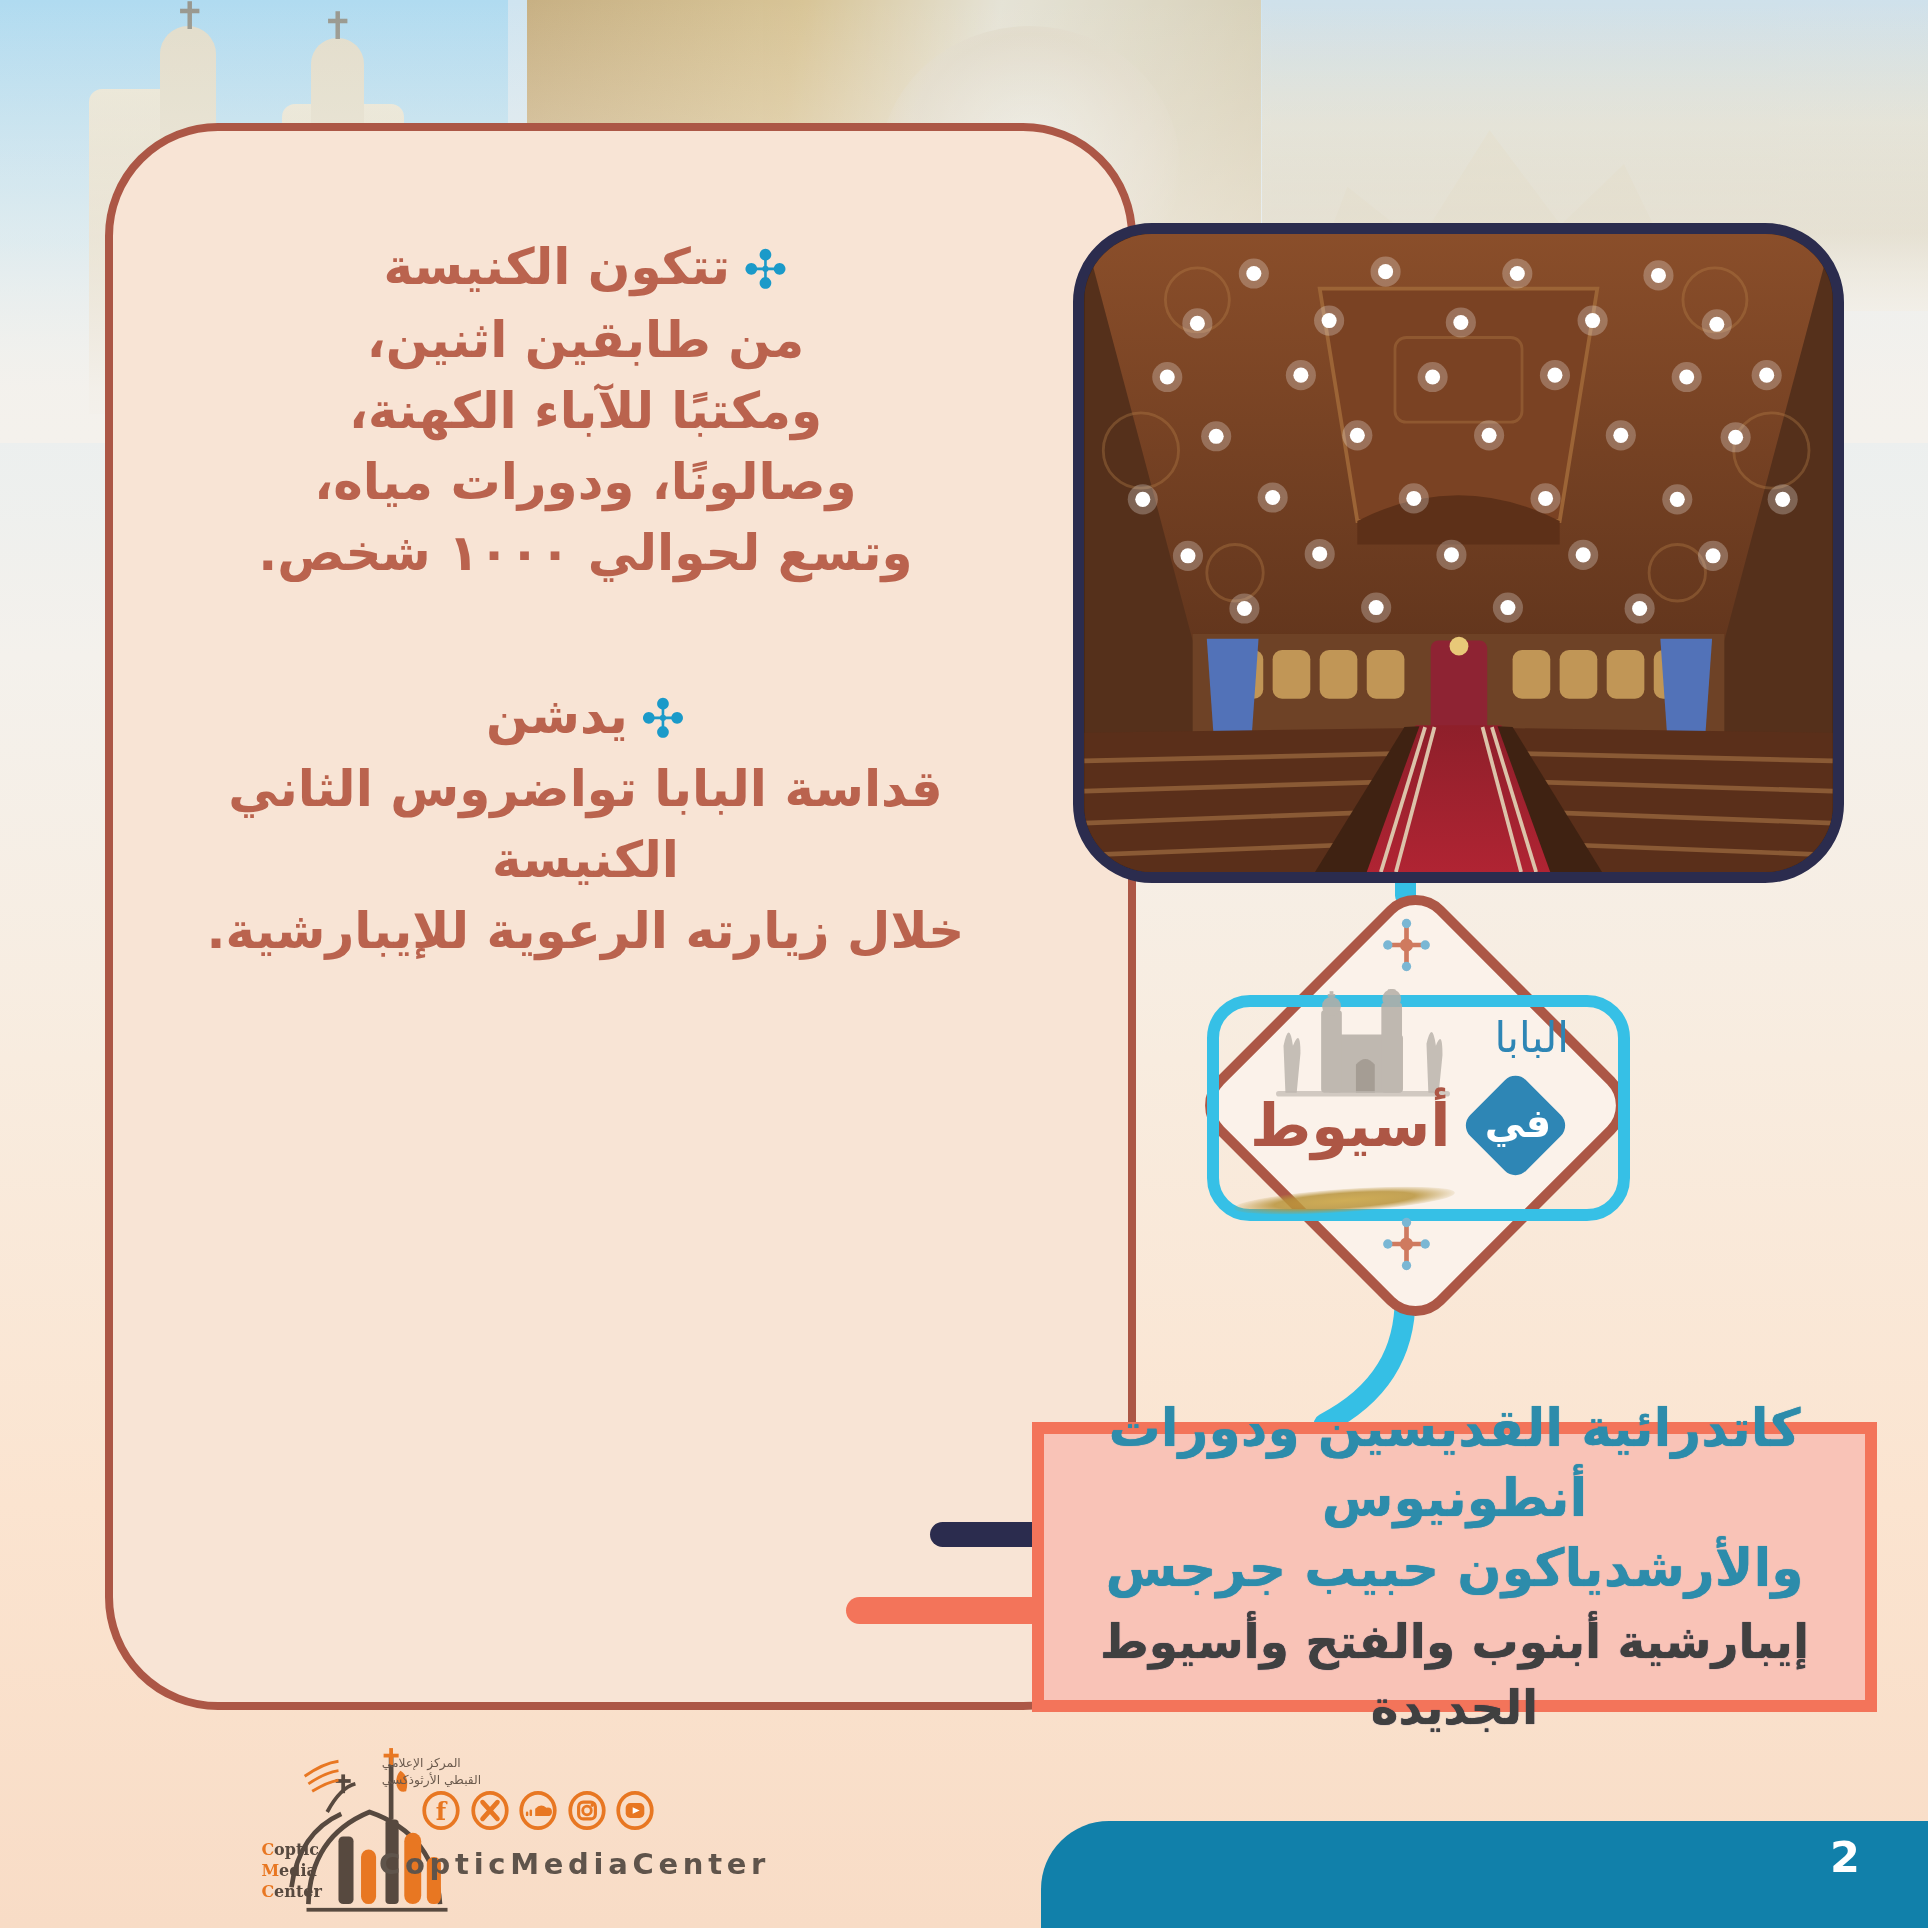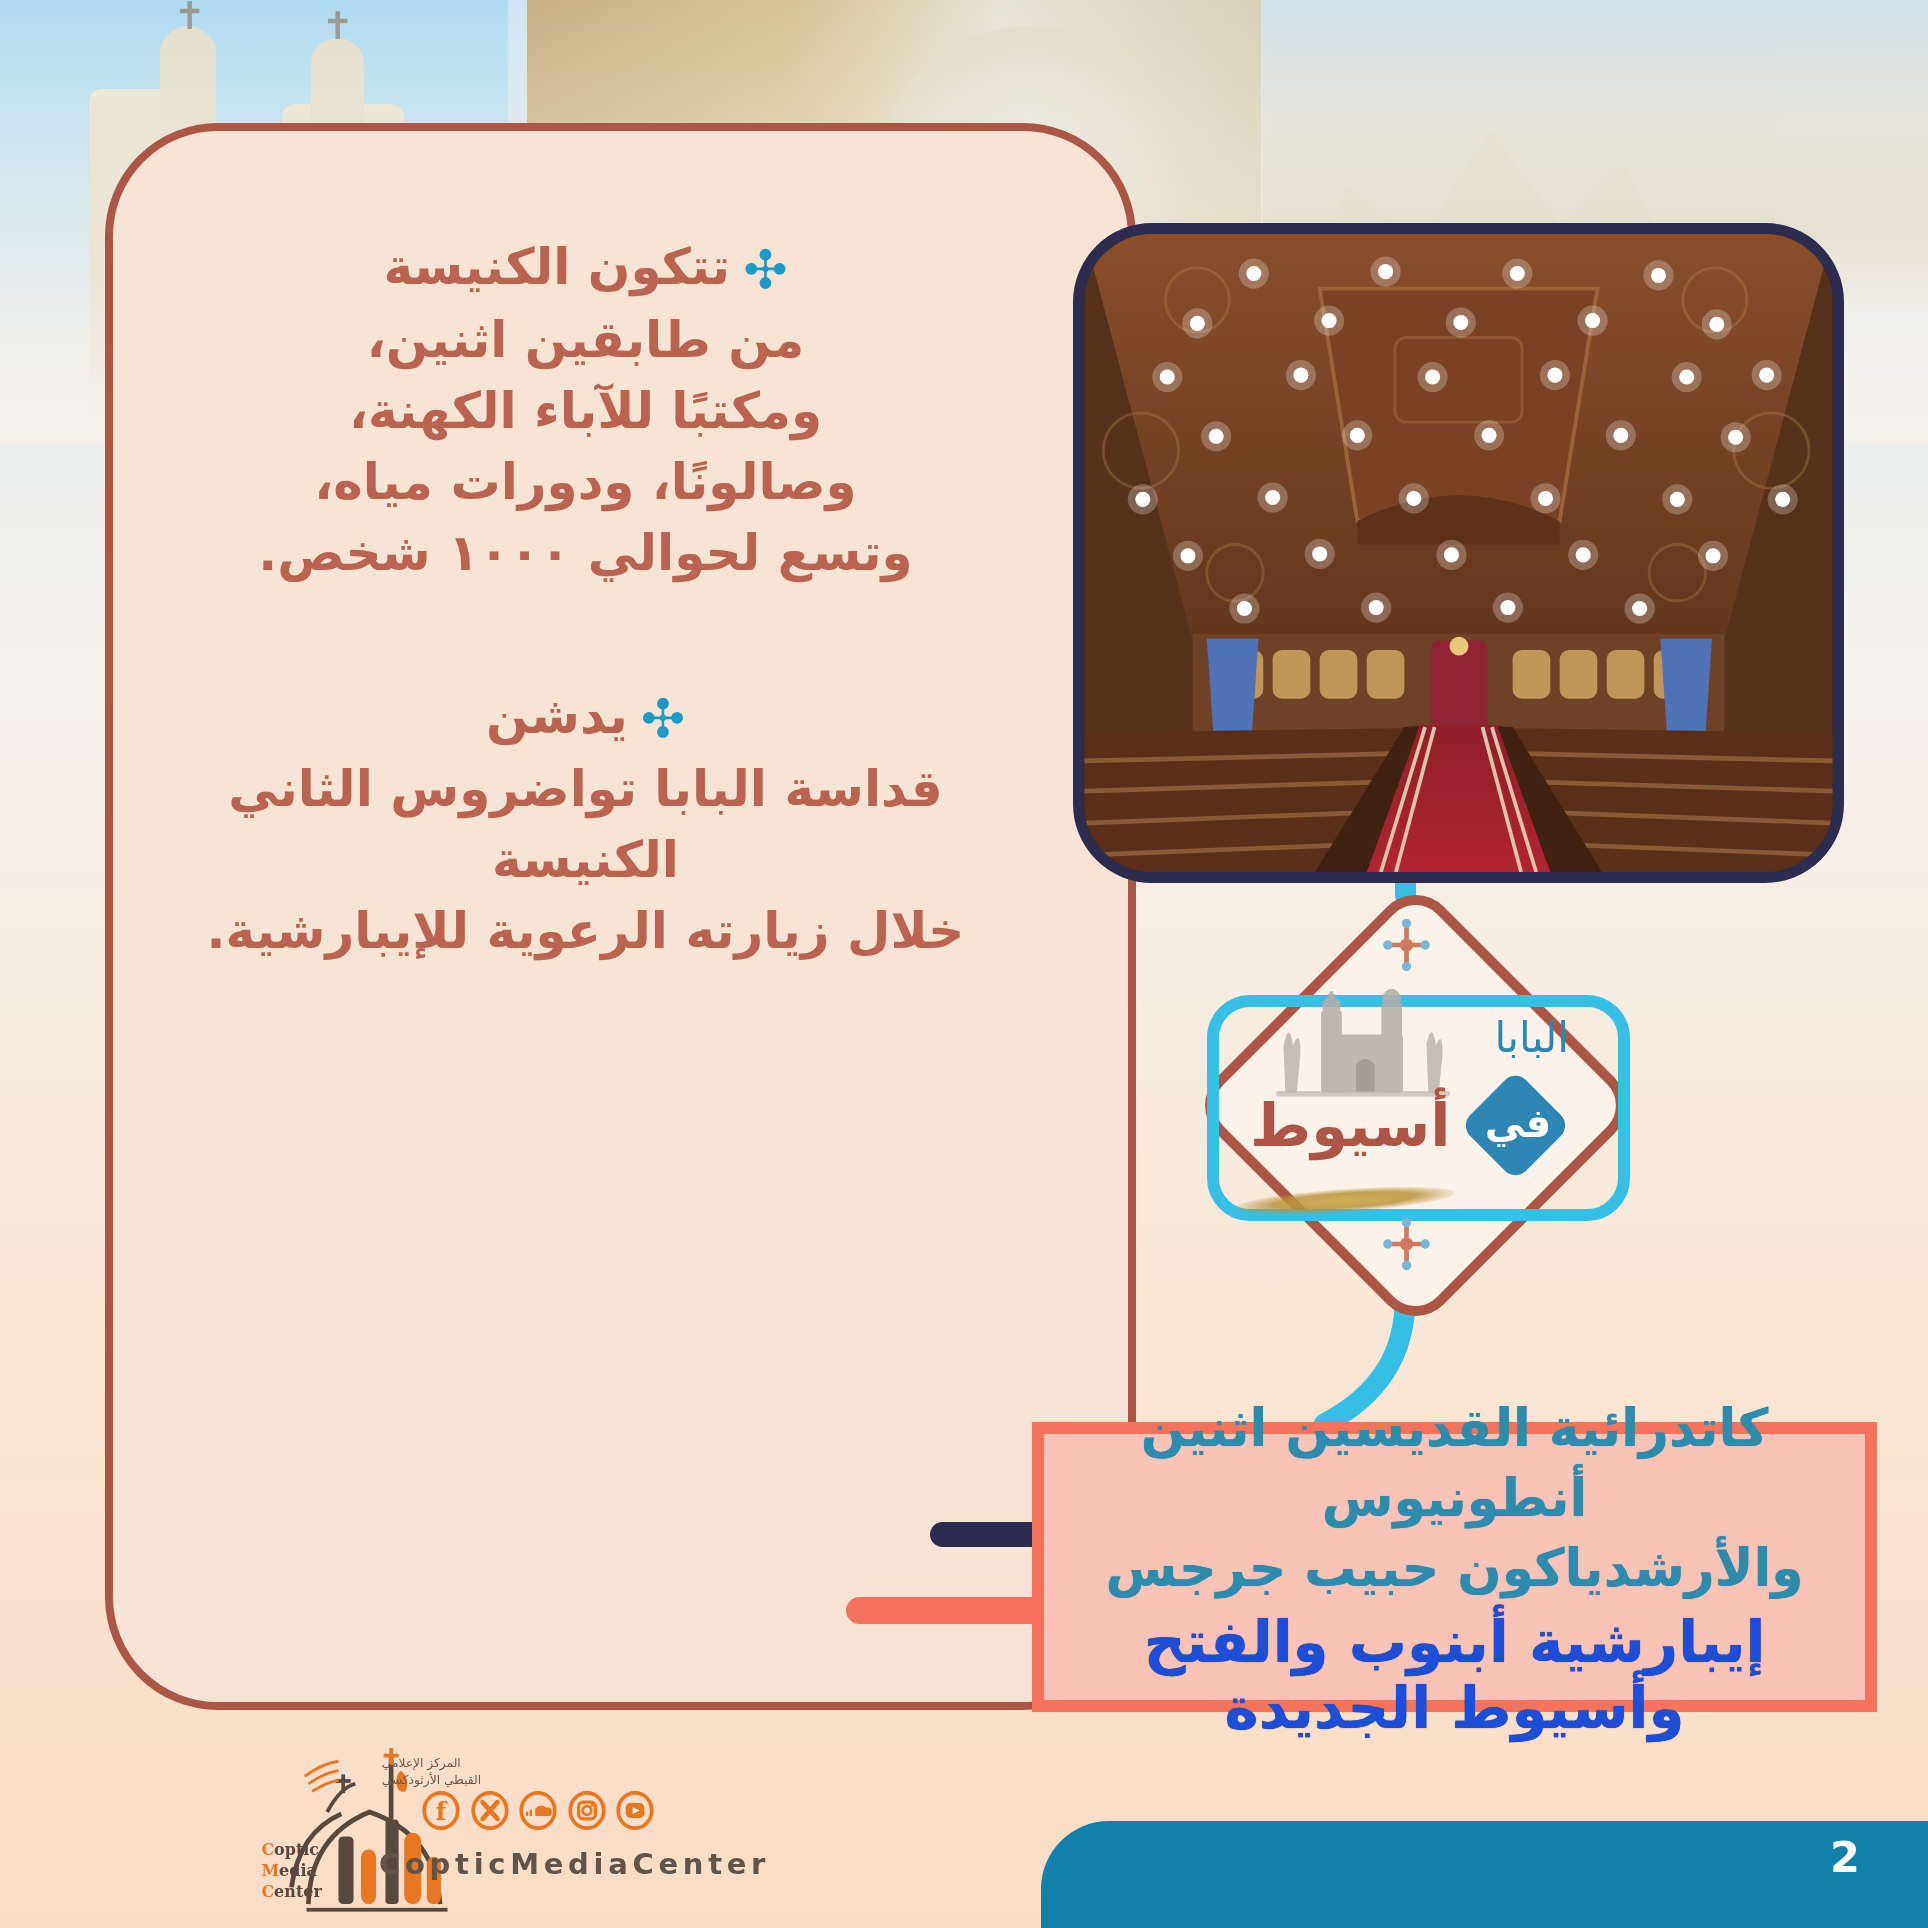--- a/index.html
+++ b/index.html
@@ -60,21 +60,21 @@
   .d-gold{position:absolute;left:52px;top:313px;width:221px;height:22.6px;border-radius:50%;transform:rotate(-4deg);opacity:.85;
     background:radial-gradient(ellipse at 50% 50%,#c8a13c 0%,#b8933a 45%,rgba(200,161,60,0) 75%);}
   .d-cross{position:absolute;left:198px;width:53px;height:58px;}
   .d-cross.top{top:40px;} .d-cross.bottom{top:339px;}
 
   
   .banner{position:absolute;left:1032px;top:1422px;width:845px;height:290px;z-index:6;box-sizing:border-box;
     background:#f9c3b7;border:12.2px solid #f3745a;display:flex;flex-direction:column;justify-content:center;
     align-items:center;direction:rtl;text-align:center;}
   .banner .teal{color:#2d8cab;font-size:52px;font-weight:bold;line-height:70px;text-shadow:0 0 0.9px #2d8cab;}
-  .banner .navy{color:#1d4ed8;font-size:58px;font-weight:bold;line-height:66px;margin-top:5.6px;text-shadow:0 0 0.9px #2b2d55;}
+  .banner .navy{color:#404040;font-size:47px;font-weight:bold;line-height:66px;margin-top:5.6px;text-shadow:0 0 0.9px #2b2d55;}
 
   
   .bar-navy{position:absolute;left:930px;top:1522px;width:122px;height:25.4px;border-radius:13px;background:#2b2c4e;z-index:5;}
   .bar-salmon{position:absolute;left:846px;top:1597px;width:202px;height:27px;border-radius:14px;background:#f3745a;z-index:5;}
 
   
   .footer-blue{position:absolute;left:1041px;top:1821px;width:887px;height:107px;background:#1180aa;
     border-top-left-radius:68px;z-index:7;}
   .page-num{position:absolute;right:68px;top:11.3px;color:#ffffff;font-size:43px;font-weight:bold;}
   .logo{position:absolute;left:252px;top:1746px;z-index:6;}
@@ -320,21 +320,21 @@
           <circle cx="48" cy="31" r="5"></circle>
       </g>
       <circle cx="28" cy="31" r="7" fill="#cf7a5f"></circle>
     </svg>
   </div>
 
   <div class="bar-navy"></div>
   <div class="bar-salmon"></div>
 
   <div class="banner">
-    <div class="teal">كاتدرائية القديسين اثنين أنطونيوس</div>
+    <div class="teal">كاتدرائية القديسين ودورات أنطونيوس</div>
     <div class="teal">والأرشدياكون حبيب جرجس</div>
     <div class="navy">إيبارشية أبنوب والفتح وأسيوط الجديدة</div>
   </div>
 
   <div class="footer-blue">
     <div class="page-num">2</div>
   </div>
 
   <div class="logo">
     <svg width="235" height="179" viewBox="0 0 250 190">

